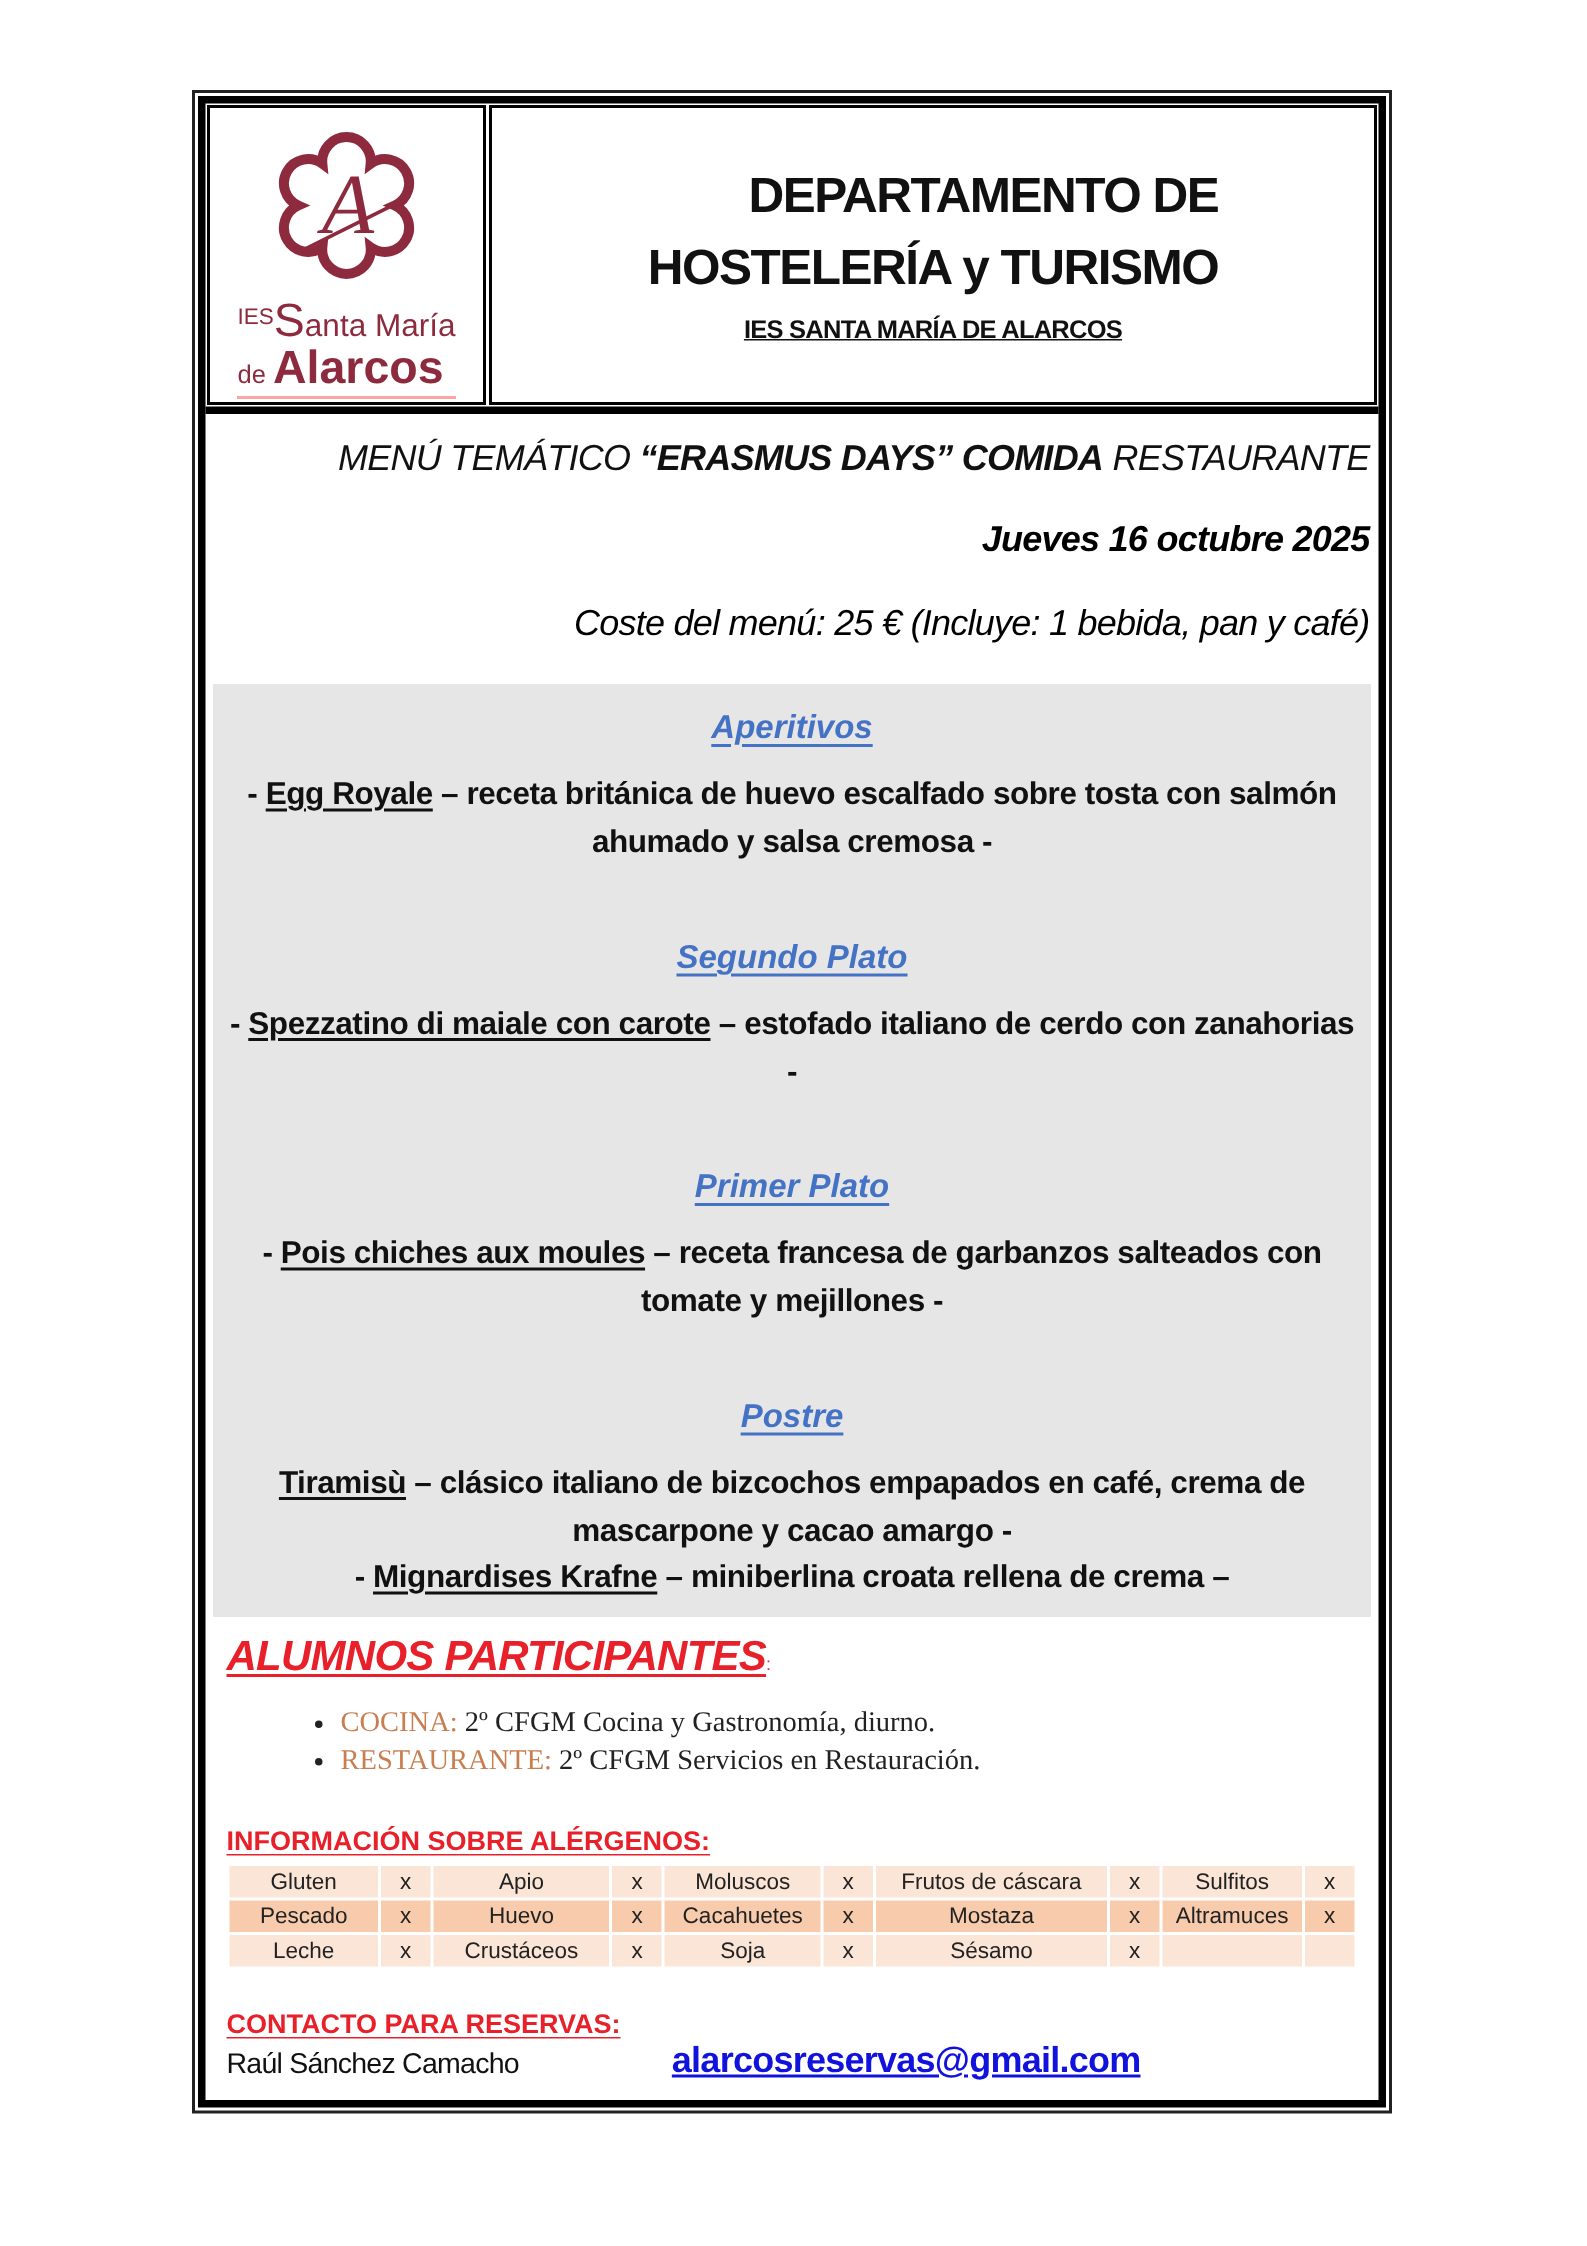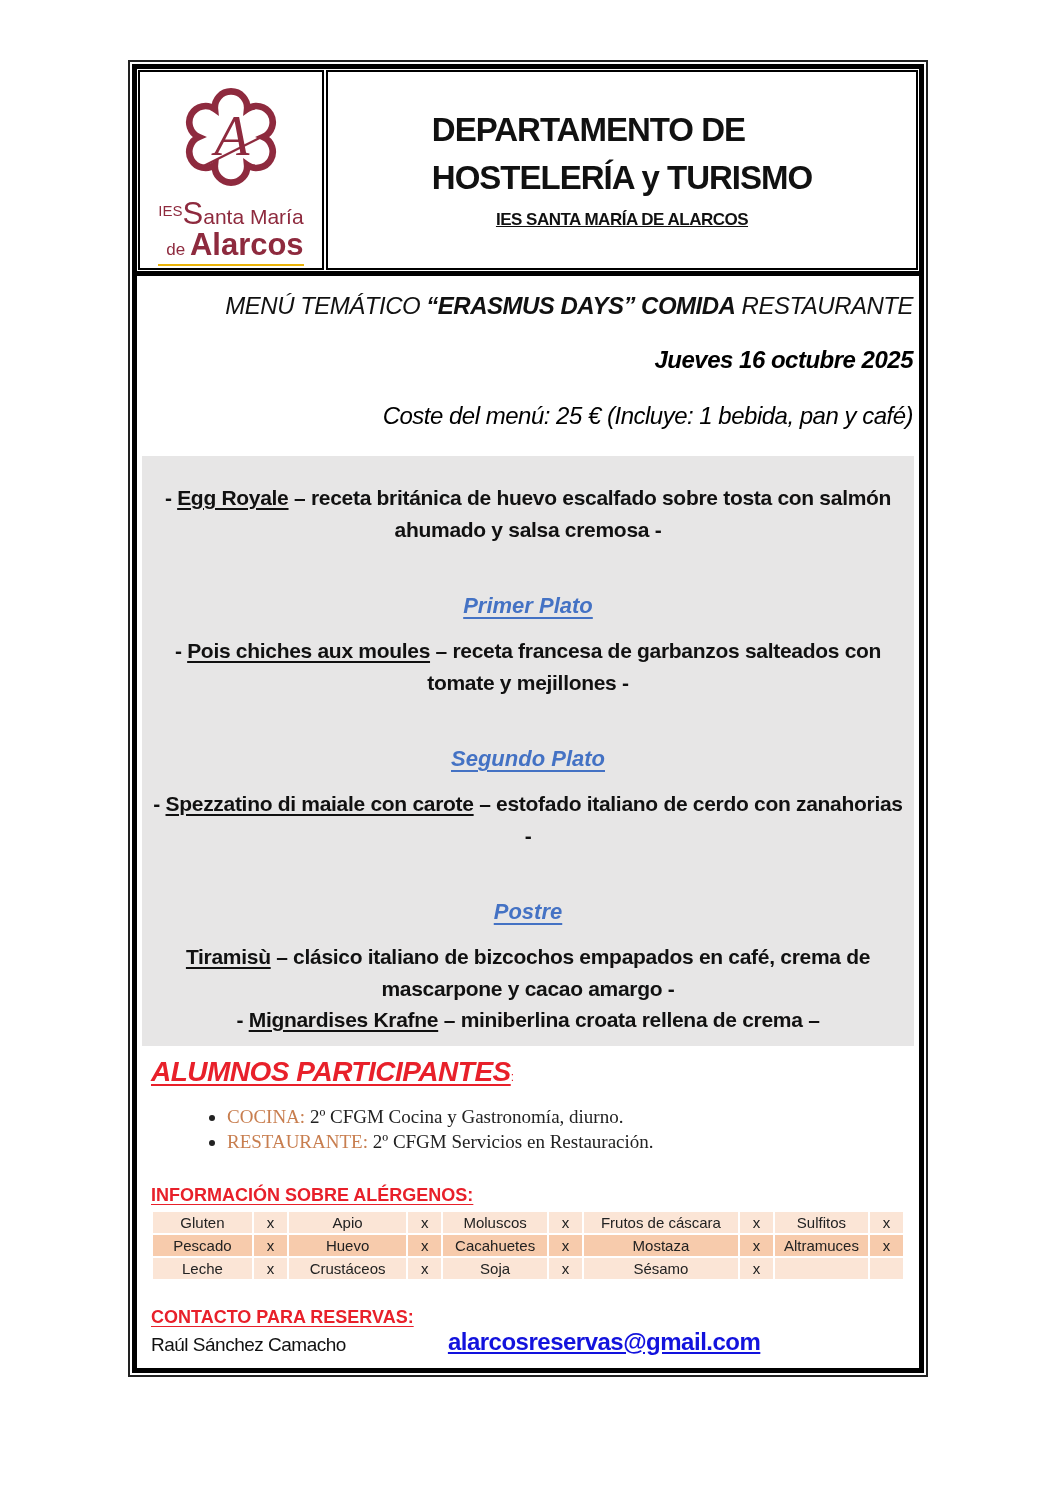--- a/index.html
+++ b/index.html
@@ -16,27 +16,27 @@
   .logo-cell {
     width: 186px; border: 2px solid #000; margin: 1px 0 1px 1px;
     padding: 6px 4px 2px 4px; display: flex; flex-direction: column; align-items: center;
   }
   .title-cell {
     flex: 1; border: 2px solid #000; margin: 1px 1px 1px 2px;
     display: flex; flex-direction: column; align-items: center; justify-content: center;
     padding: 10px 6px 14px 6px;
   }
   .logo-mark { width: 118px; height: 118px; }
-  .logo-text { color: #8e2a3e; line-height: 1.0; text-align: right; border-bottom: 2px solid #eab308; padding-bottom: 4px; margin-top: 2px; }
+  .logo-text { color: #8e2a3e; line-height: 1.0; text-align: left; border-bottom: 2px solid #fca5a5; padding-bottom: 4px; margin-top: 2px; }
   .logo-ies { font-size: 15px; letter-spacing: 0; vertical-align: 8px; }
   .logo-santa-initial { font-size: 31px; }
   .logo-santa-rest { font-size: 21px; }
   .logo-de { font-size: 17px; }
   .logo-alarcos { font-size: 31px; font-weight: 600; }
-  .dept-title { font-size: 33px; font-weight: 700; letter-spacing: -1px; color: #111; line-height: 1.45; text-align: left; }
+  .dept-title { font-size: 33px; font-weight: 700; letter-spacing: -1px; color: #111; line-height: 1.45; text-align: right; }
   .dept-subtitle { font-size: 17px; font-weight: 700; letter-spacing: -0.5px; color: #111; text-decoration: underline; margin-top: 8px; }
 
   
   .menu-head { text-align: right; padding: 16px 6px 10px 6px; }
   .menu-title { font-size: 24px; font-style: italic; color: #111; letter-spacing: -0.5px; }
   .menu-title .bold-part { font-weight: 700; }
   .menu-date { font-size: 24px; font-style: italic; font-weight: 700; margin-top: 26px; letter-spacing: -0.5px; }
   .menu-price { font-size: 24px; font-style: italic; margin-top: 28px; margin-bottom: 16px; letter-spacing: -0.5px; }
 
   
@@ -121,34 +121,35 @@
     <div class="menu-head">
       <div class="menu-title">
         <span>MENÚ TEMÁTICO </span><span class="bold-part">“ERASMUS DAYS” COMIDA</span><span> RESTAURANTE</span>
       </div>
       <div class="menu-date">Jueves 16 octubre 2025</div>
       <div class="menu-price">Coste del menú: 25 € (Incluye: 1 bebida, pan y café)</div>
     </div>
 
     <div class="courses-box" id="courses-container">
         <div class="course-section">
+          <div class="course-heading">Aperitivos</div>
           <div class="course-items">
             <p class="course-item"><span>- </span><span class="dish">Egg Royale</span><span> – receta británica de huevo escalfado sobre tosta con salmón ahumado y salsa cremosa -</span></p>
           </div>
         </div>
         <div class="course-section">
+          <div class="course-heading">Segundo Plato</div>
+          <div class="course-items">
+            <p class="course-item"><span>- </span><span class="dish">Spezzatino di maiale con carote</span><span> – estofado italiano de cerdo con zanahorias -</span></p>
+          </div>
+        </div>
+        <div class="course-section">
           <div class="course-heading">Primer Plato</div>
           <div class="course-items">
             <p class="course-item"><span>-  </span><span class="dish">Pois chiches aux moules</span><span> – receta francesa de garbanzos salteados con tomate y mejillones -</span></p>
-          </div>
-        </div>
-        <div class="course-section">
-          <div class="course-heading">Segundo Plato</div>
-          <div class="course-items">
-            <p class="course-item"><span>- </span><span class="dish">Spezzatino di maiale con carote</span><span> – estofado italiano de cerdo con zanahorias -</span></p>
           </div>
         </div>
         <div class="course-section">
           <div class="course-heading">Postre</div>
           <div class="course-items">
             <p class="course-item"><span></span><span class="dish">Tiramisù</span><span> – clásico italiano de bizcochos empapados en café, crema de mascarpone y cacao amargo -</span></p>
             <p class="course-item"><span>- </span><span class="dish">Mignardises Krafne</span><span> – miniberlina croata rellena de crema –</span></p>
           </div>
         </div>
       </div>

